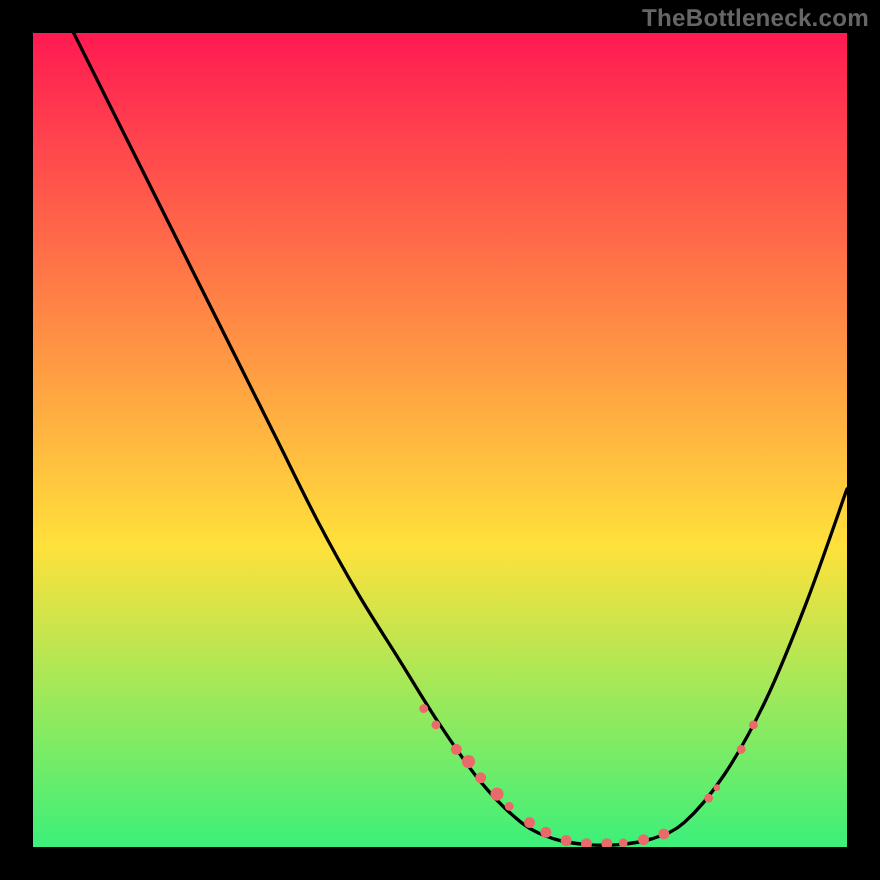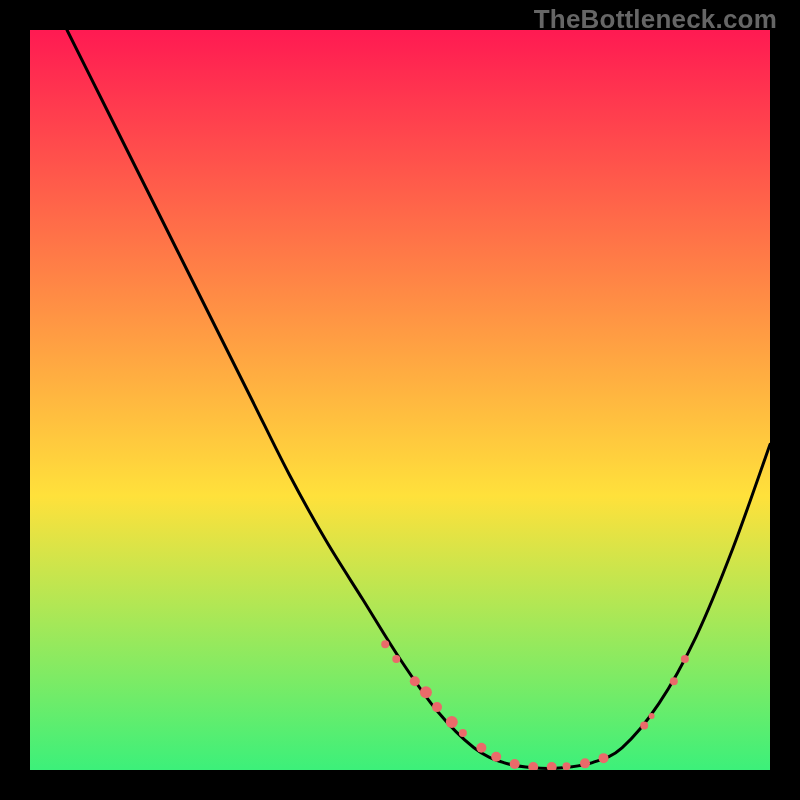--- a/index.html
+++ b/index.html
@@ -1,24 +1,24 @@
 <!DOCTYPE html>
 <html><head>
 <meta charset="utf-8">
 <style>
   * { margin: 0; padding: 0; box-sizing: border-box; }
   html, body { width: 800px; height: 800px; background: #000; overflow: hidden; }
   .wrap { position: relative; width: 800px; height: 800px; }
   .watermark {
     position: absolute;
     top: 4px;
-    right: 23px;
+    right: 10px;
     color: #666;
     font-family: Arial, Helvetica, sans-serif;
-    font-size: 26px;
+    font-size: 22px;
     font-weight: 600;
     letter-spacing: 0.2px;
   }
   .plot {
     position: absolute;
     left: 30px;
     top: 30px;
     width: 740px;
     height: 740px;
   }

